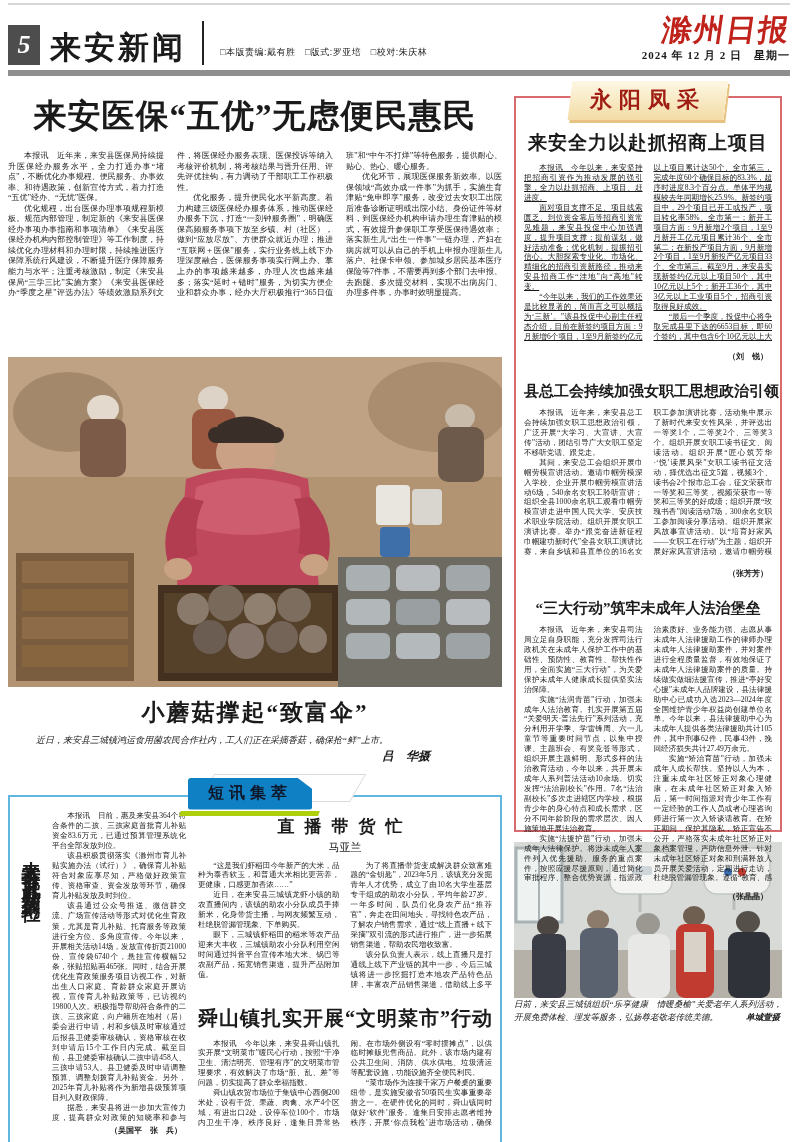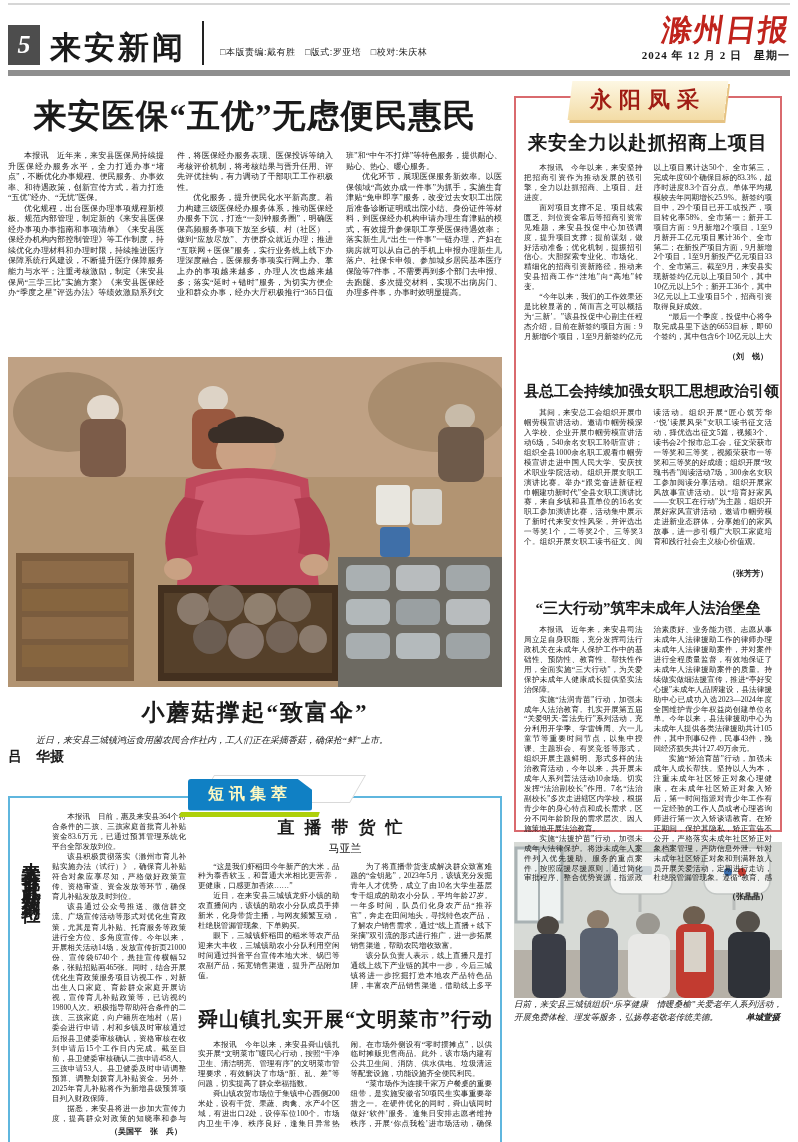--- a/index.html
+++ b/index.html
@@ -33,48 +33,48 @@
   .body3{column-count:3;column-gap:13px;height:200px;overflow:hidden;
          font-size:8px;line-height:1.32;text-align:justify;}
   .body2{column-count:2;column-gap:11px;overflow:hidden;font-size:7.6px;line-height:1.31;text-align:justify;}
   .body3 p,.body2 p,.body1 p{margin:0;text-indent:2em;}
   .byline{text-align:right;font-size:8px;font-weight:bold;padding:2px 18px 0 0;}
 
   .photo1{margin-top:6px;height:330px;}
   .photo1 svg,.photo2 svg{display:block;width:100%;height:100%;}
   .cap-title{font-size:23px;font-weight:bold;text-align:center;letter-spacing:2px;margin:10px 0 6px;}
   .cap-text{font-size:9px;font-style:italic;padding:0 28px;line-height:1.5;}
-  .cap-by{text-align:left;font-size:14px;font-weight:bold;padding-right:72px;}
+  .cap-by{text-align:right;font-size:12px;font-weight:bold;padding-right:72px;font-style:italic;}
 
   
   .redbox{border:2px solid #d96a6e;margin-top:16px;padding:12px 8px 6px;position:relative;height:736px;
           box-sizing:border-box;}
   .yy-banner{position:absolute;top:-17px;left:50%;transform:translateX(-50%) skewX(-7deg);
              background:linear-gradient(#fdf7e3,#f3dca6);padding:4px 20px 5px;
              box-shadow:2px 3px 0 #e6c383;}
   .yy-banner span{display:block;transform:skewX(7deg);color:#a01d14;font-weight:bold;font-size:22px;
                   letter-spacing:7px;font-family:"Liberation Sans",sans-serif;white-space:nowrap;}
   .r-art{margin-bottom:10px;}
   .r-title{font-weight:bold;text-align:center;margin:20px 0 7px;white-space:nowrap;}
   .r-title.big{font-size:19px;letter-spacing:1px;}
   .r-title.mid{font-size:15px;}
-  .h190{height:186px;} .h160{height:158px;} .h268{height:264px;}
+  .h190{height:186px;text-decoration:underline;} .h160{height:158px;} .h268{height:264px;}
 
   .photo2{margin-top:10px;height:156px;}
   .cap2-title{font-size:22px;font-weight:bold;text-align:center;letter-spacing:4px;margin:10px 0 5px;}
   .cap2-text{font-size:8.5px;font-style:italic;line-height:1.55;text-align:justify;position:relative;}
   .cap2-by{position:absolute;right:2px;bottom:0;font-weight:bold;font-style:italic;}
 
   
   .bluebox{border:2px solid #5fb6de;margin-top:30px;padding:14px 8px 6px;position:relative;
            display:flex;gap:12px;height:352px;box-sizing:border-box;}
   .dx-banner{position:absolute;top:-19px;left:178px;}
   .dx-banner .wing{position:absolute;top:-4px;left:18px;width:150px;height:26px;background:#fff;
                    border:1px solid #d9d9d9;transform:skewX(-30deg);}
-  .dx-banner .chip{position:relative;background:#1080c4;color:#fef9c3;font-weight:bold;font-size:16px;
+  .dx-banner .chip{position:relative;background:#1080c4;color:#0f172a;font-weight:bold;font-size:16px;
                    letter-spacing:5px;padding:5px 20px 6px;border-radius:3px;
                    clip-path:polygon(0 0,88% 0,100% 35%,100% 100%,0 100%);
                    font-family:"Liberation Sans",sans-serif;}
   .dx-banner .green{position:relative;height:5px;background:#aed00a;width:112%;margin-left:-8px;margin-top:1px;
                     transform:skewX(-18deg);}
   .brief-left{width:168px;flex:none;overflow:hidden;}
   .v-title{float:left;writing-mode:vertical-rl;font-size:19px;font-weight:bold;letter-spacing:4px;
            height:252px;margin:34px 8px 4px 0;line-height:26px;}
   .body1{font-size:7.6px;line-height:1.33;text-align:justify;overflow:hidden;height:312px;}
   .brief-right{flex:1;min-width:0;}
@@ -229,20 +229,21 @@
               <p>面对项目支撑不足、项目线索匮乏、到位资金靠后等招商引资常见难题，来安县投促中心加强调度，提升项目支撑；提前谋划，做好活动准备；优化机制，提振招引信心。大胆探索专业化、市场化、精细化的招商引资新路径，推动来安县招商工作“洼地”向“高地”转变。</p>
               <p>“今年以来，我们的工作效果还是比较显著的，简而言之可以概括为‘三新’。”该县投促中心副主任程杰介绍，目前在新签约项目方面：9月新增6个项目，1至9月新签约亿元以上项目累计达50个、全市第三，完成年度60个确保目标的83.3%，超序时进度8.3个百分点。单体平均规模较去年同期增长25.9%。新签约项目中，29个项目已开工或投产，项目转化率58%、全市第一；新开工项目方面：9月新增2个项目，1至9月新开工亿元项目累计36个、全市第二；在新投产项目方面，9月新增2个项目，1至9月新投产亿元项目33个、全市第三。截至9月，来安县实现新签约亿元以上项目50个，其中10亿元以上5个；新开工36个，其中3亿元以上工业项目5个，招商引资取得良好成效。</p>
               <p>“最后一个季度，投促中心将争取完成县里下达的6653目标，即60个签约，其中包含6个10亿元以上大项目，50个开工项目和30个投产项目，进一步为来安发展注入源头活水。”该县投促中心主任刘志龙表示。</p>
             </div>
           <div class="byline" style="padding-right:4px">（刘　锐）</div>
         </div>
 
         <div class="r-art">
           <div class="r-title mid">县总工会持续加强女职工思想政治引领</div>
           <div class="body2 h160">
+              <p>本报讯　近年来，来安县总工会持续加强女职工思想政治引领，广泛开展“大学习、大宣讲、大宣传”活动，团结引导广大女职工坚定不移听党话、跟党走。</p>
               <p>其间，来安总工会组织开展巾帼劳模宣讲活动。邀请巾帼劳模深入学校、企业开展巾帼劳模宣讲活动6场，540余名女职工聆听宣讲；组织全县1000余名职工观看巾帼劳模宣讲走进中国人民大学、安庆技术职业学院活动。组织开展女职工演讲比赛。举办“跟党奋进新征程　巾帼建功新时代”全县女职工演讲比赛，来自乡镇和县直单位的16名女职工参加演讲比赛，活动集中展示了新时代来安女性风采，并评选出一等奖1个，二等奖2个、三等奖3个。组织开展女职工读书征文、阅读活动。组织开展“匠心筑芳华·‘悦’读展风采”女职工读书征文活动，择优选出征文5篇，视频3个、读书会2个报市总工会，征文荣获市一等奖和三等奖，视频荣获市一等奖和三等奖的好成绩；组织开展“玫瑰书香”阅读活动7场，300余名女职工参加阅读分享活动。组织开展家风故事宣讲活动。以“培育好家风——女职工在行动”为主题，组织开展好家风宣讲活动，邀请巾帼劳模走进新业态群体，分享她们的家风故事，进一步引领广大职工家庭培育和践行社会主义核心价值观。</p>
             </div>
           <div class="byline" style="padding-right:4px">（张芳芳）</div>
         </div>
 
         <div class="r-art">
           <div class="r-title mid">“三大行动”筑牢未成年人法治堡垒</div>
           <div class="body2 h268">
               <p>本报讯　近年来，来安县司法局立足自身职能，充分发挥司法行政机关在未成年人保护工作中的基础性、预防性、教育性、帮扶性作用，全面实施“三大行动”，为关爱保护未成年人健康成长提供坚实法治保障。</p>
               <p>实施“法润青苗”行动，加强未成年人法治教育。扎实开展第五届“关爱明天·普法先行”系列活动，充分利用开学季、学雷锋周、六一儿童节等重要时间节点，以集中授课、主题班会、有奖竞答等形式，组织开展主题鲜明、形式多样的法治教育活动，今年以来，共开展未成年人系列普法活动10余场。切实发挥“法治副校长”作用。7名“法治副校长”多次走进辖区内学校，根据青少年的身心特点和成长需求，区分不同年龄阶段的需求层次、因人施策地开展法治教育。</p>

